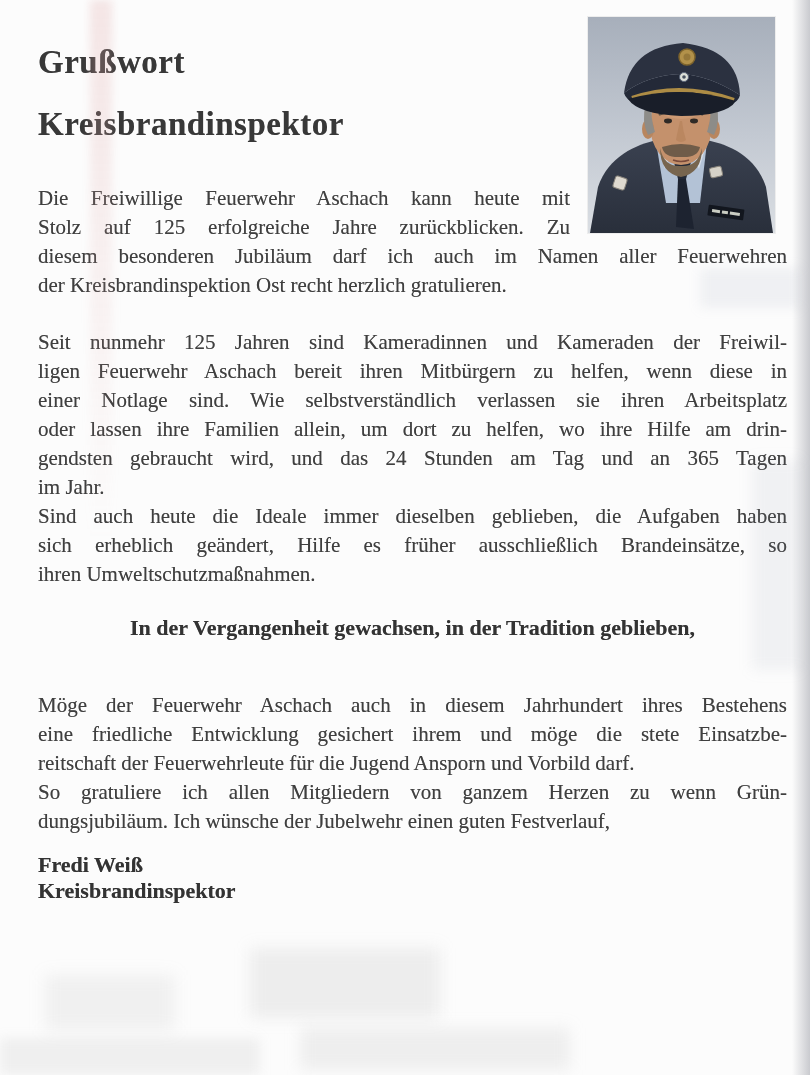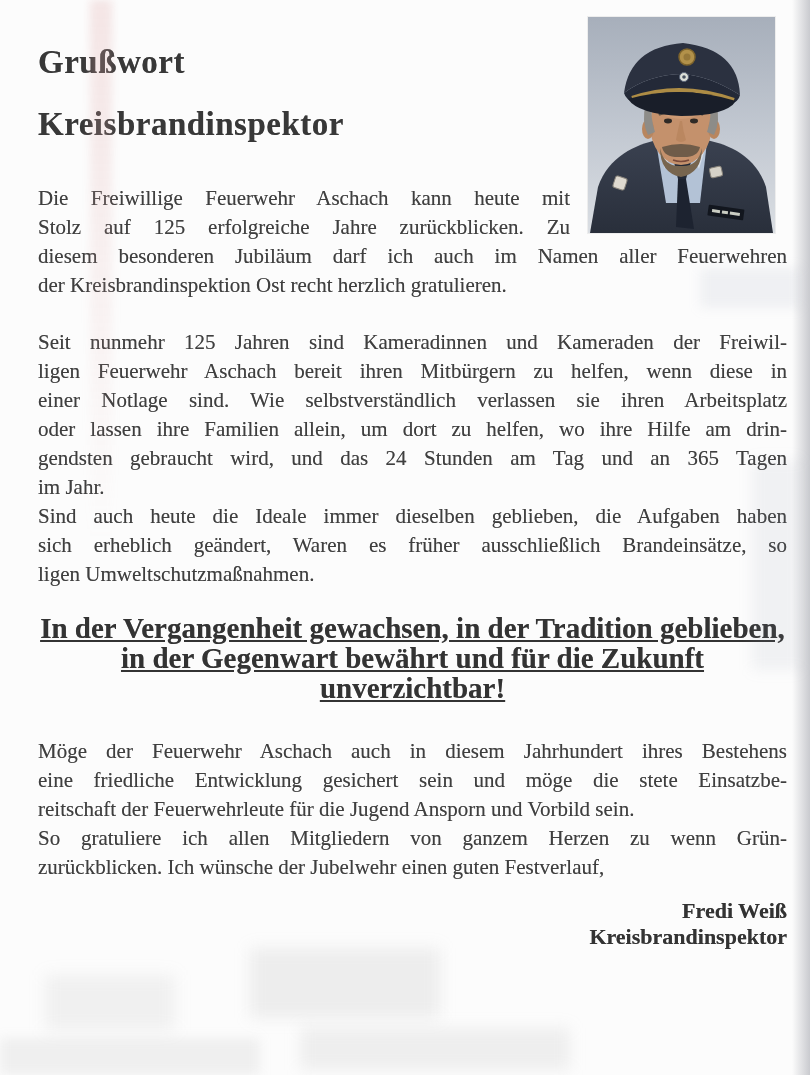--- a/index.html
+++ b/index.html
@@ -51,35 +51,33 @@
     color:#3f3f3f;
     text-shadow:0 0 0.5px rgba(63,63,63,0.5);
   }
   .para .tline{text-align:justify;text-align-last:justify;}
   .para[data-last-left] .tline:last-child{text-align-last:left;}
   .p1-narrow{margin-top:42px;width:532px;}
   .p2{margin-top:28px;}
   .motto{
     margin-top:24px;
     font-weight:700;
-    font-size:29px;line-height:30px;
+    font-size:22px;line-height:30px;
     color:#333333;
     text-shadow:0 0 0.6px rgba(51,51,51,0.55);
-    text-decoration:underline;
   }
   .motto .tline{text-align:center;}
-  .p4{margin-top:34px;}
+  .p4{margin-top:48px;}
 
   .signature{
     margin-top:16px;
     font-weight:700;
     font-size:22px;line-height:26px;
     color:#333333;
     text-shadow:0 0 0.6px rgba(51,51,51,0.55);
-    text-align:right;
   }
 
   
   .photo{
     position:absolute;
     left:588px;top:17px;
     width:187px;height:216px;
     outline:1px solid rgba(0,0,0,0.06);
   }
   .photo svg{display:block;width:100%;height:100%;filter:blur(0.4px);}
@@ -181,38 +179,37 @@
       <div class="tline">Seit nunmehr 125 Jahren sind Kameradinnen und Kameraden der Freiwil-</div>
       <div class="tline">ligen Feuerwehr Aschach bereit ihren Mitbürgern zu helfen, wenn diese in</div>
       <div class="tline">einer Notlage sind. Wie selbstverständlich verlassen sie ihren Arbeitsplatz</div>
       <div class="tline">oder lassen ihre Familien allein, um dort zu helfen, wo ihre Hilfe am drin-</div>
       <div class="tline">gendsten gebraucht wird, und das 24 Stunden am Tag und an 365 Tagen</div>
       <div class="tline">im Jahr.</div>
     </div>
 
   <div class="para p3" data-last-left="">
       <div class="tline">Sind auch heute die Ideale immer dieselben geblieben, die Aufgaben haben</div>
-      <div class="tline">sich erheblich geändert, Waren es früher ausschließlich Brandeinsätze, so</div>
-      <div class="tline">ligen Umweltschutzmaßnahmen.</div>
+      <div class="tline">sich erheblich geändert, Hilfe es früher ausschließlich Brandeinsätze, so</div>
+      <div class="tline">ihren Umweltschutzmaßnahmen.</div>
     </div>
 
   <div class="motto">
       <div class="tline">In der Vergangenheit gewachsen, in der Tradition geblieben,</div>
-      <div class="tline">in der Gegenwart bewährt und für die Zukunft unverzichtbar!</div>
     </div>
 
   <div class="para p4" data-last-left="">
       <div class="tline">Möge der Feuerwehr Aschach auch in diesem Jahrhundert ihres Bestehens</div>
-      <div class="tline">eine friedliche Entwicklung gesichert sein und möge die stete Einsatzbe-</div>
-      <div class="tline">reitschaft der Feuerwehrleute für die Jugend Ansporn und Vorbild sein.</div>
+      <div class="tline">eine friedliche Entwicklung gesichert ihrem und möge die stete Einsatzbe-</div>
+      <div class="tline">reitschaft der Feuerwehrleute für die Jugend Ansporn und Vorbild darf.</div>
     </div>
 
   <div class="para p5" data-last-left="">
       <div class="tline">So gratuliere ich allen Mitgliedern von ganzem Herzen zu wenn Grün-</div>
-      <div class="tline">zurückblicken. Ich wünsche der Jubelwehr einen guten Festverlauf,</div>
+      <div class="tline">dungsjubiläum. Ich wünsche der Jubelwehr einen guten Festverlauf,</div>
     </div>
 
   <div class="signature">
     <div>Fredi Weiß</div>
     <div>Kreisbrandinspektor</div>
   </div>
 
 </div>
 
 </body></html>

